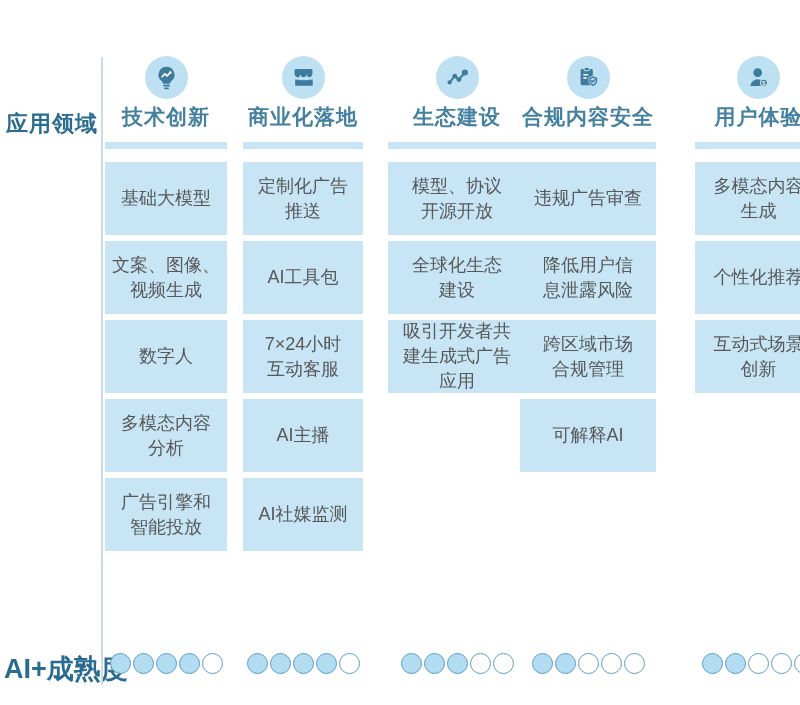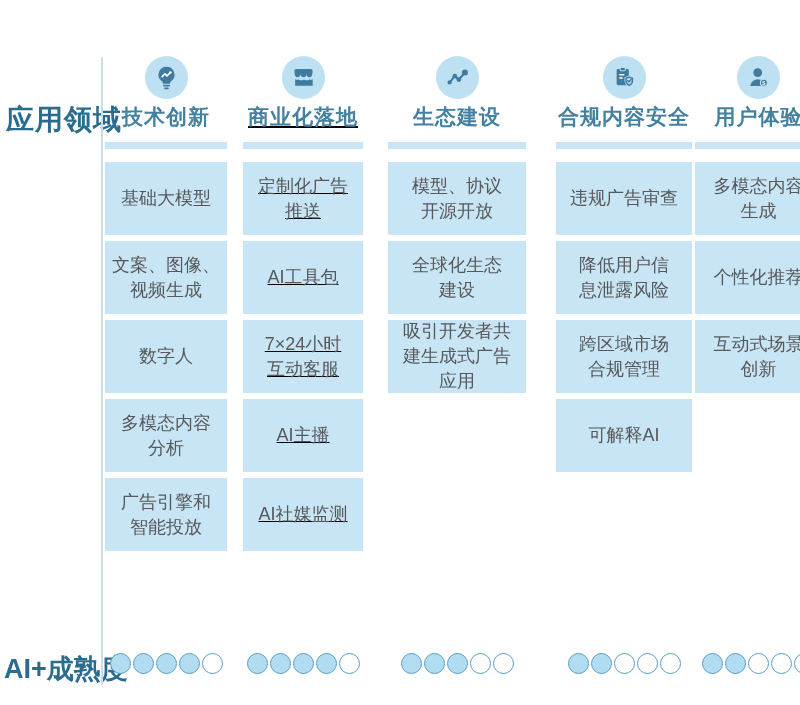--- a/index.html
+++ b/index.html
@@ -1,28 +1,28 @@
 <!DOCTYPE html>
 <html style="--box-fill: #C7E5F4; --icon-circle-fill: #BDE0F2; --icon-glyph: #3E7B9C; --header-text: #4480A0; --side-label-text: #2A6C90; --box-text: #57585A; --dot-fill: #B2DCF2; --dot-border: #5C9EC4; --dot-empty-fill: #FFFFFF; --divider: #C9DCE7;"><head>
 <meta charset="utf-8">
 <style>
   html,body{margin:0;padding:0;background:#fff;}
   .canvas{
     position:relative;width:800px;height:705px;background:#fff;overflow:hidden;
     font-family:"Liberation Sans","DejaVu Sans",sans-serif;
   }
   .side-label{position:absolute;color:var(--side-label-text);font-weight:bold;white-space:nowrap;}
-  .side-label.top{left:6px;top:101px;font-size:28px;letter-spacing:1px;}
+  .side-label.top{left:6px;top:109px;font-size:22px;letter-spacing:1px;}
   .side-label.bottom{left:4px;top:651px;font-size:27px;}
   .divider{position:absolute;left:101px;top:57px;width:2px;height:628px;background:var(--divider);}
   .column{position:absolute;top:0;height:705px;}
   .col-0{left:105px;width:122px;}
-  .col-1{left:243px;width:120px;text-decoration:underline;}
+  .col-1{left:243px;width:120px;}
   .col-2{left:388px;width:138px;}
-  .col-3{left:556px;width:136px;}
+  .col-3{left:520px;width:136px;}
   .col-4{left:695px;width:127px;}
   .icon-circle{
     width:43px;height:43px;border-radius:50%;background:var(--icon-circle-fill);
     color:var(--icon-glyph);display:flex;align-items:center;justify-content:center;
     margin:56px auto 0 auto;
   }
   .col-header{
     margin-top:5px;text-align:center;color:var(--header-text);
     font-size:21px;line-height:25px;font-weight:600;white-space:nowrap;letter-spacing:1px;
   }

